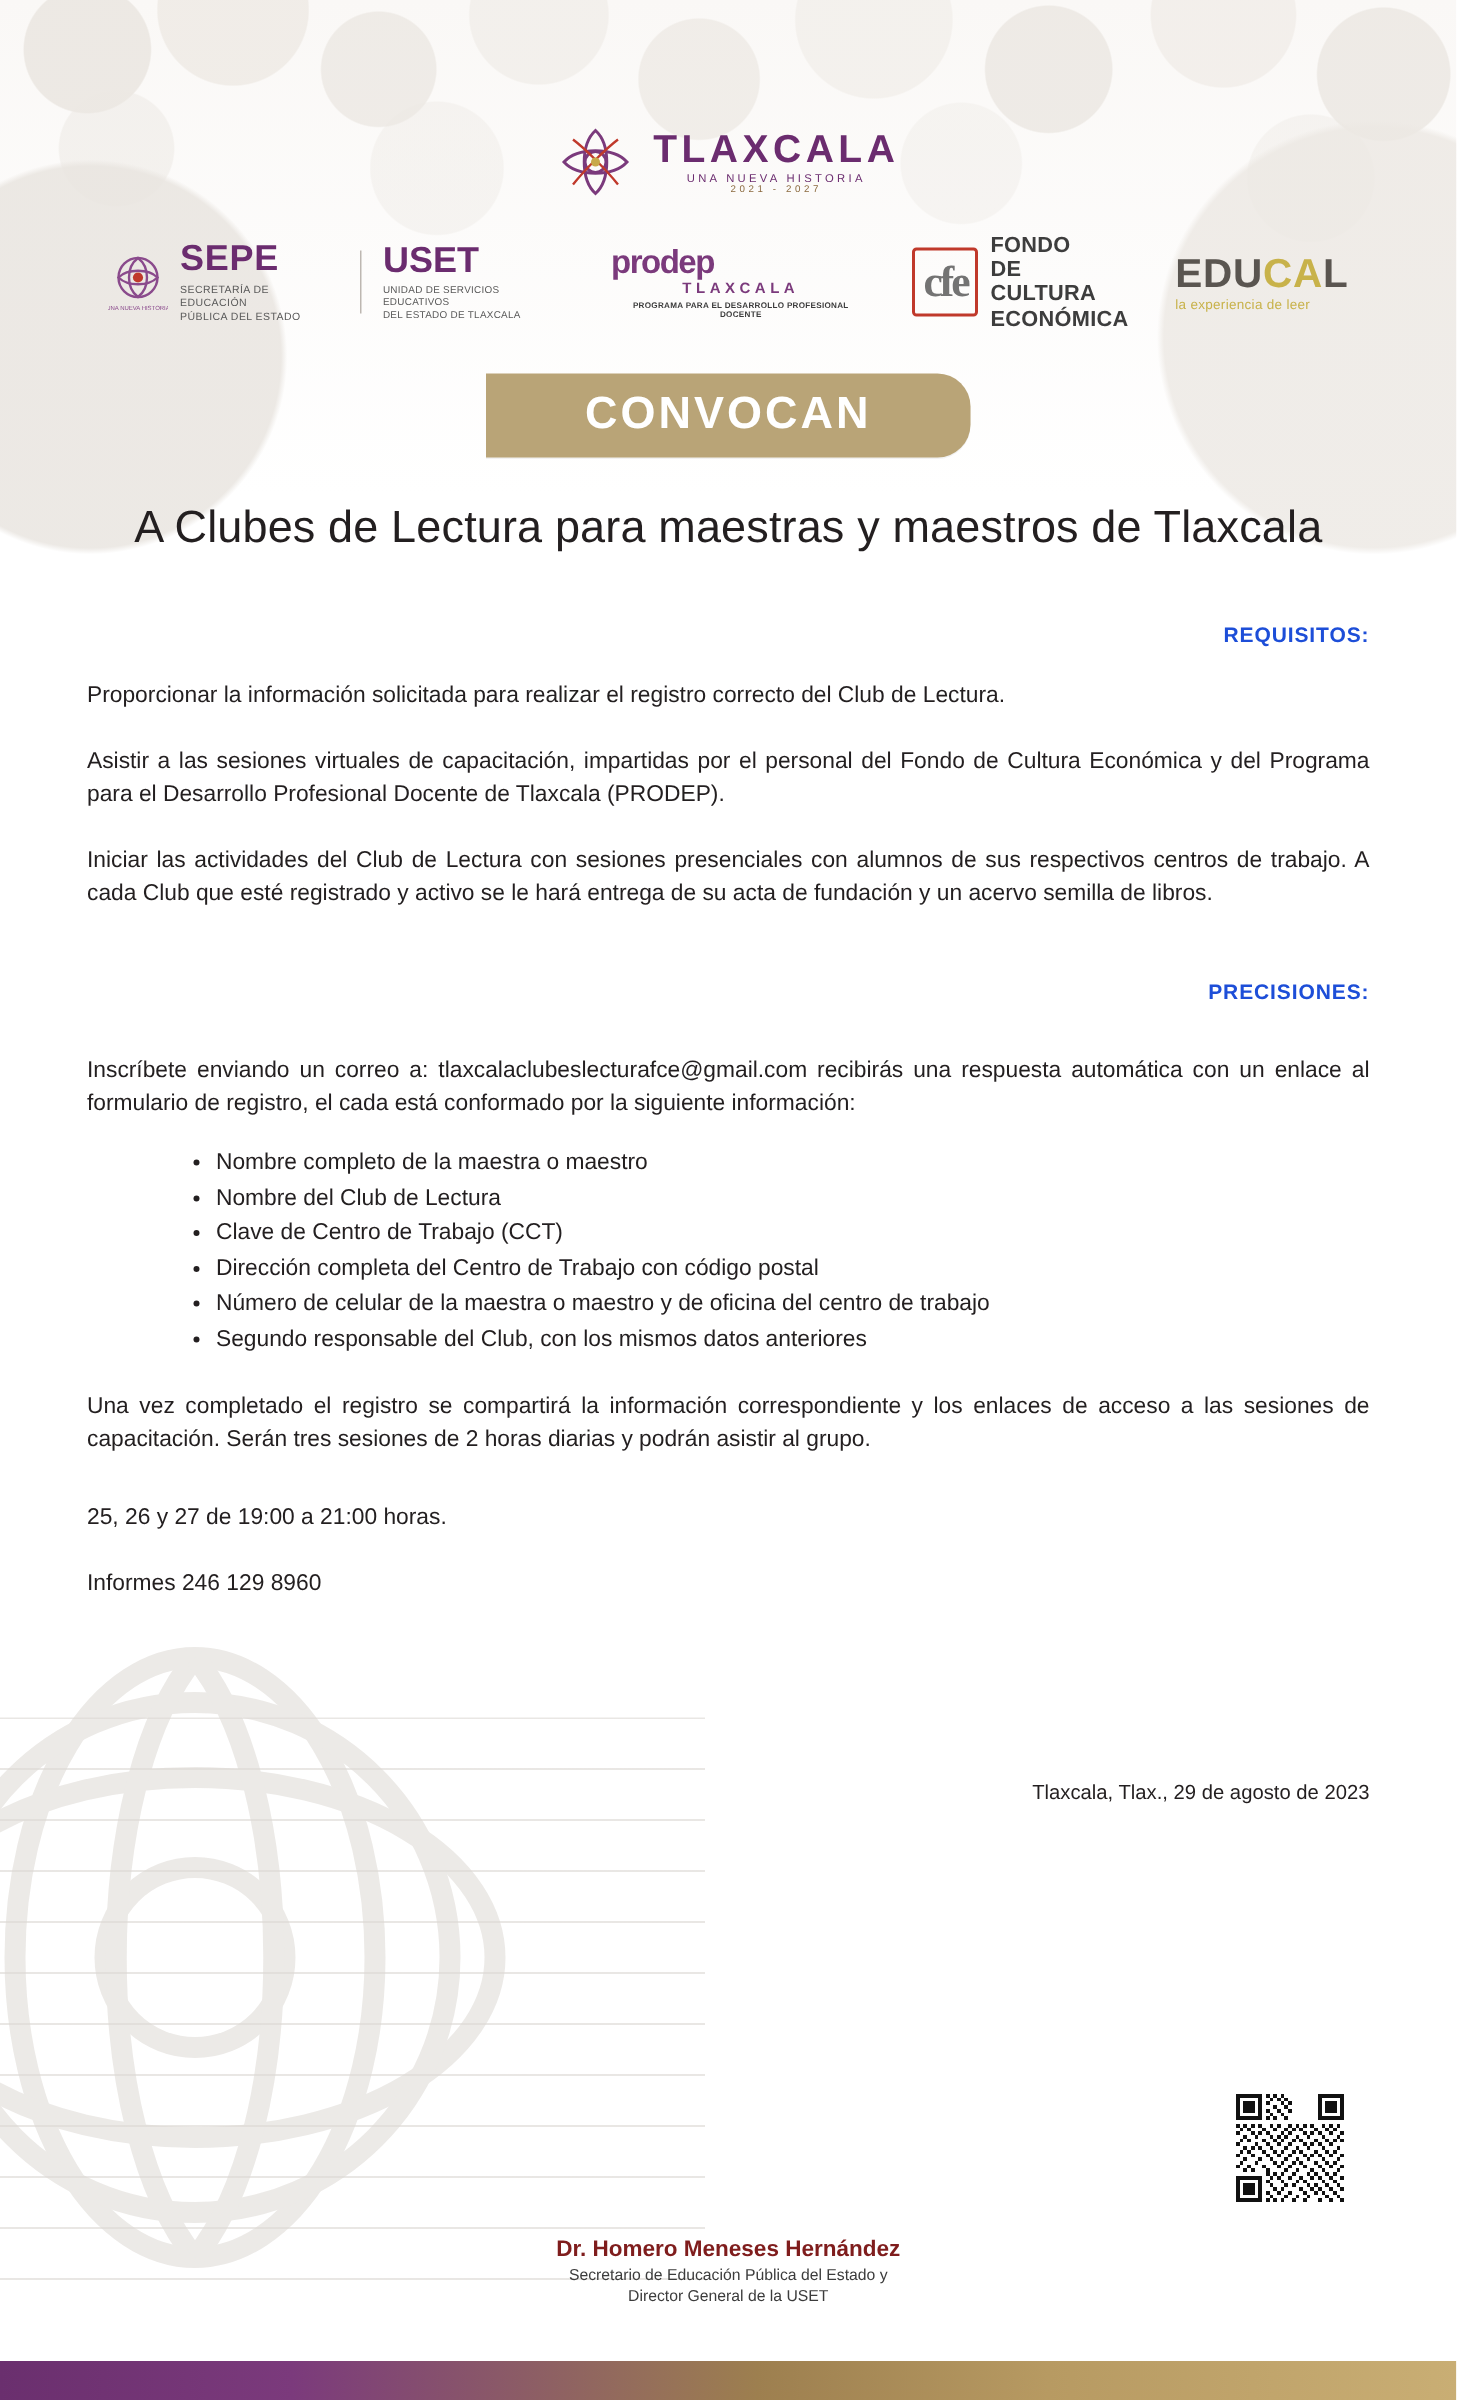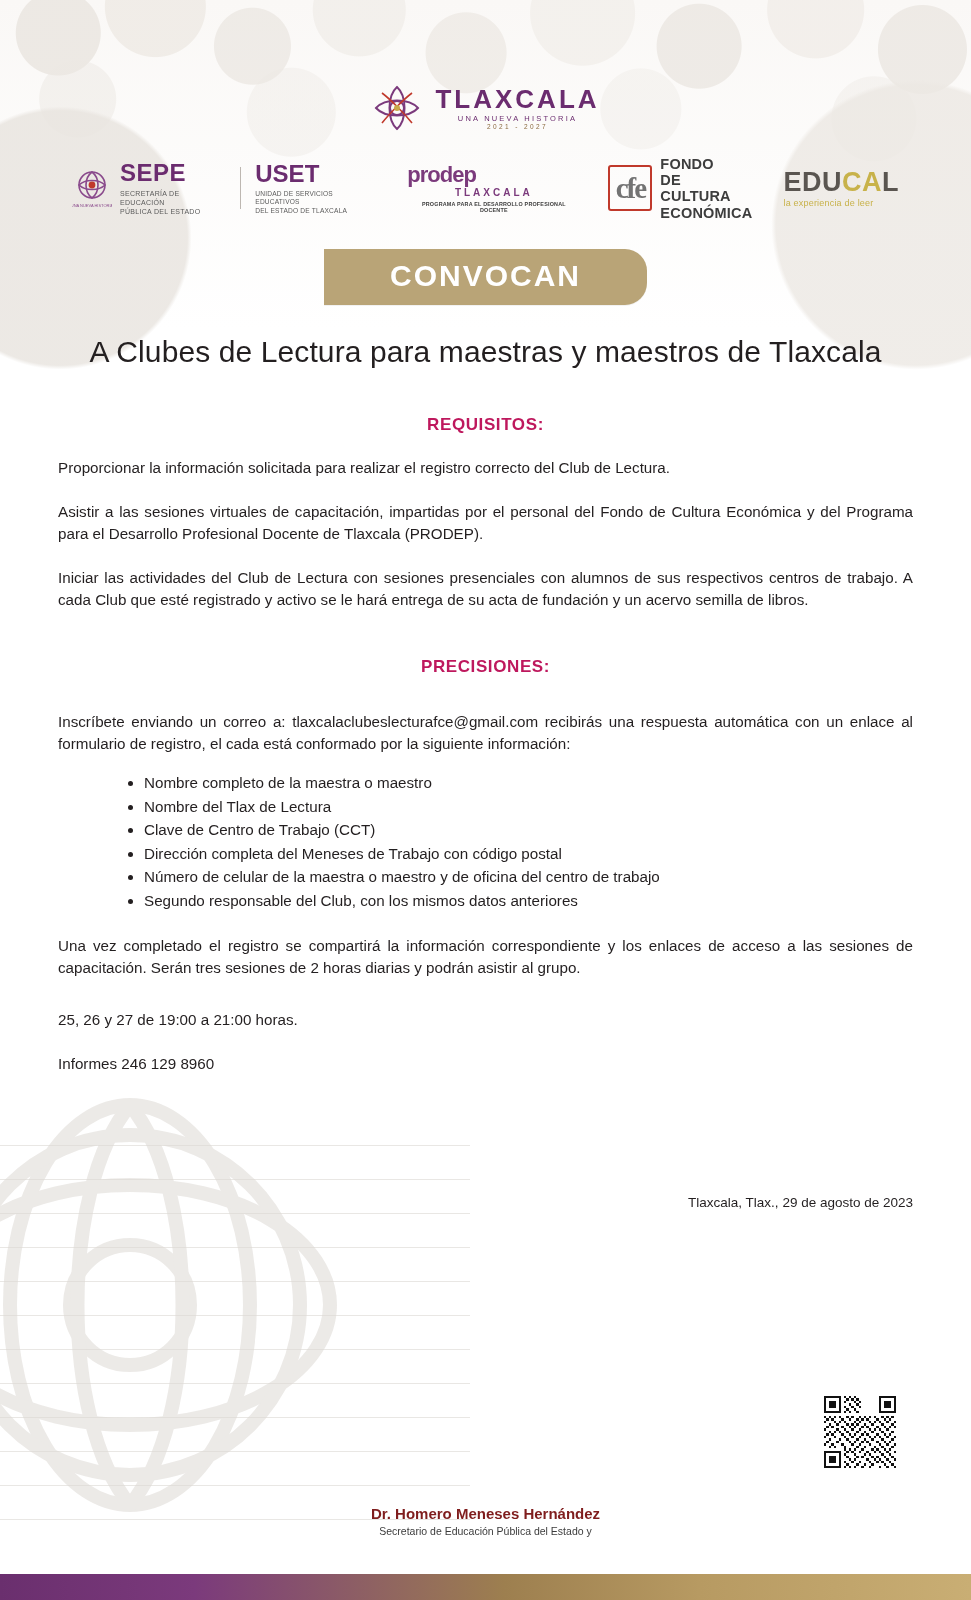--- a/index.html
+++ b/index.html
@@ -265,23 +265,23 @@
   h1.headline {
     text-align: center;
     font-size: 30px;
     font-weight: normal;
     color: #231f20;
     margin: 30px 0 0;
     letter-spacing: 0.1px;
   }
 
   h2.section {
-    text-align: center;
-    color: #be185d;
-    font-size: 17px;
+    text-align: right;
+    color: #1d4ed8;
+    font-size: 14px;
     font-weight: bold;
     letter-spacing: 0.6px;
     margin: 46px 0 0;
   }
 
   p.body {
     font-size: 15.2px;
     line-height: 1.45;
     text-align: justify;
     margin: 22px 0 0;
@@ -451,23 +451,23 @@
     <p class="body">Proporcionar la información solicitada para realizar el registro correcto del Club de Lectura.</p>
     <p class="body">Asistir a las sesiones virtuales de capacitación, impartidas por el personal del Fondo de Cultura Económica y del Programa para el Desarrollo Profesional Docente de Tlaxcala (PRODEP).</p>
     <p class="body">Iniciar las actividades del Club de Lectura con sesiones presenciales con alumnos de sus respectivos centros de trabajo. A cada Club que esté registrado y activo se le hará entrega de su acta de fundación y un acervo semilla de libros.</p>
 
     <h2 class="section">PRECISIONES:</h2>
 
     <p class="body first">Inscríbete enviando un correo a: tlaxcalaclubeslecturafce@gmail.com  recibirás una respuesta automática con un enlace al formulario de registro, el cada está conformado por la siguiente información:</p>
 
     <ul class="reqs">
       <li>Nombre completo de la maestra o maestro</li>
-      <li>Nombre del Tlax de Lectura</li>
+      <li>Nombre del Club de Lectura</li>
       <li>Clave de Centro de Trabajo (CCT)</li>
-      <li>Dirección completa del Meneses de Trabajo con código postal</li>
+      <li>Dirección completa del Centro de Trabajo con código postal</li>
       <li>Número de celular de la maestra o maestro y de oficina del centro de trabajo</li>
       <li>Segundo responsable del Club, con los mismos datos anteriores</li>
     </ul>
 
     <p class="body">Una vez completado el registro se compartirá la información correspondiente y los enlaces de acceso a las sesiones de capacitación. Serán tres sesiones de 2 horas diarias y podrán asistir al grupo.</p>
     <p class="body spaced">25, 26 y 27 de 19:00 a 21:00 horas.</p>
     <p class="body">Informes 246 129 8960</p>
 
     <div class="place-date">Tlaxcala, Tlax., 29 de agosto de 2023</div>
   </div>
@@ -692,18 +692,19 @@
         <rect x="22" y="28" width="1" height="1"></rect>
       <rect x="25" y="28" width="1" height="1"></rect>
         <rect x="28" y="28" width="1" height="1"></rect>
     </g>
   </svg>
 
   <div class="signature">
     <div class="sig-name">Dr. Homero Meneses Hernández</div>
     <div class="sig-role">
       <div>Secretario de Educación Pública del Estado y</div>
+      <div>Director General de la USET</div>
     </div>
   </div>
 
   <div class="bottom-bar-inner"></div>
   <div class="bottom-bar"></div>
 </div>
 
 </body></html>

